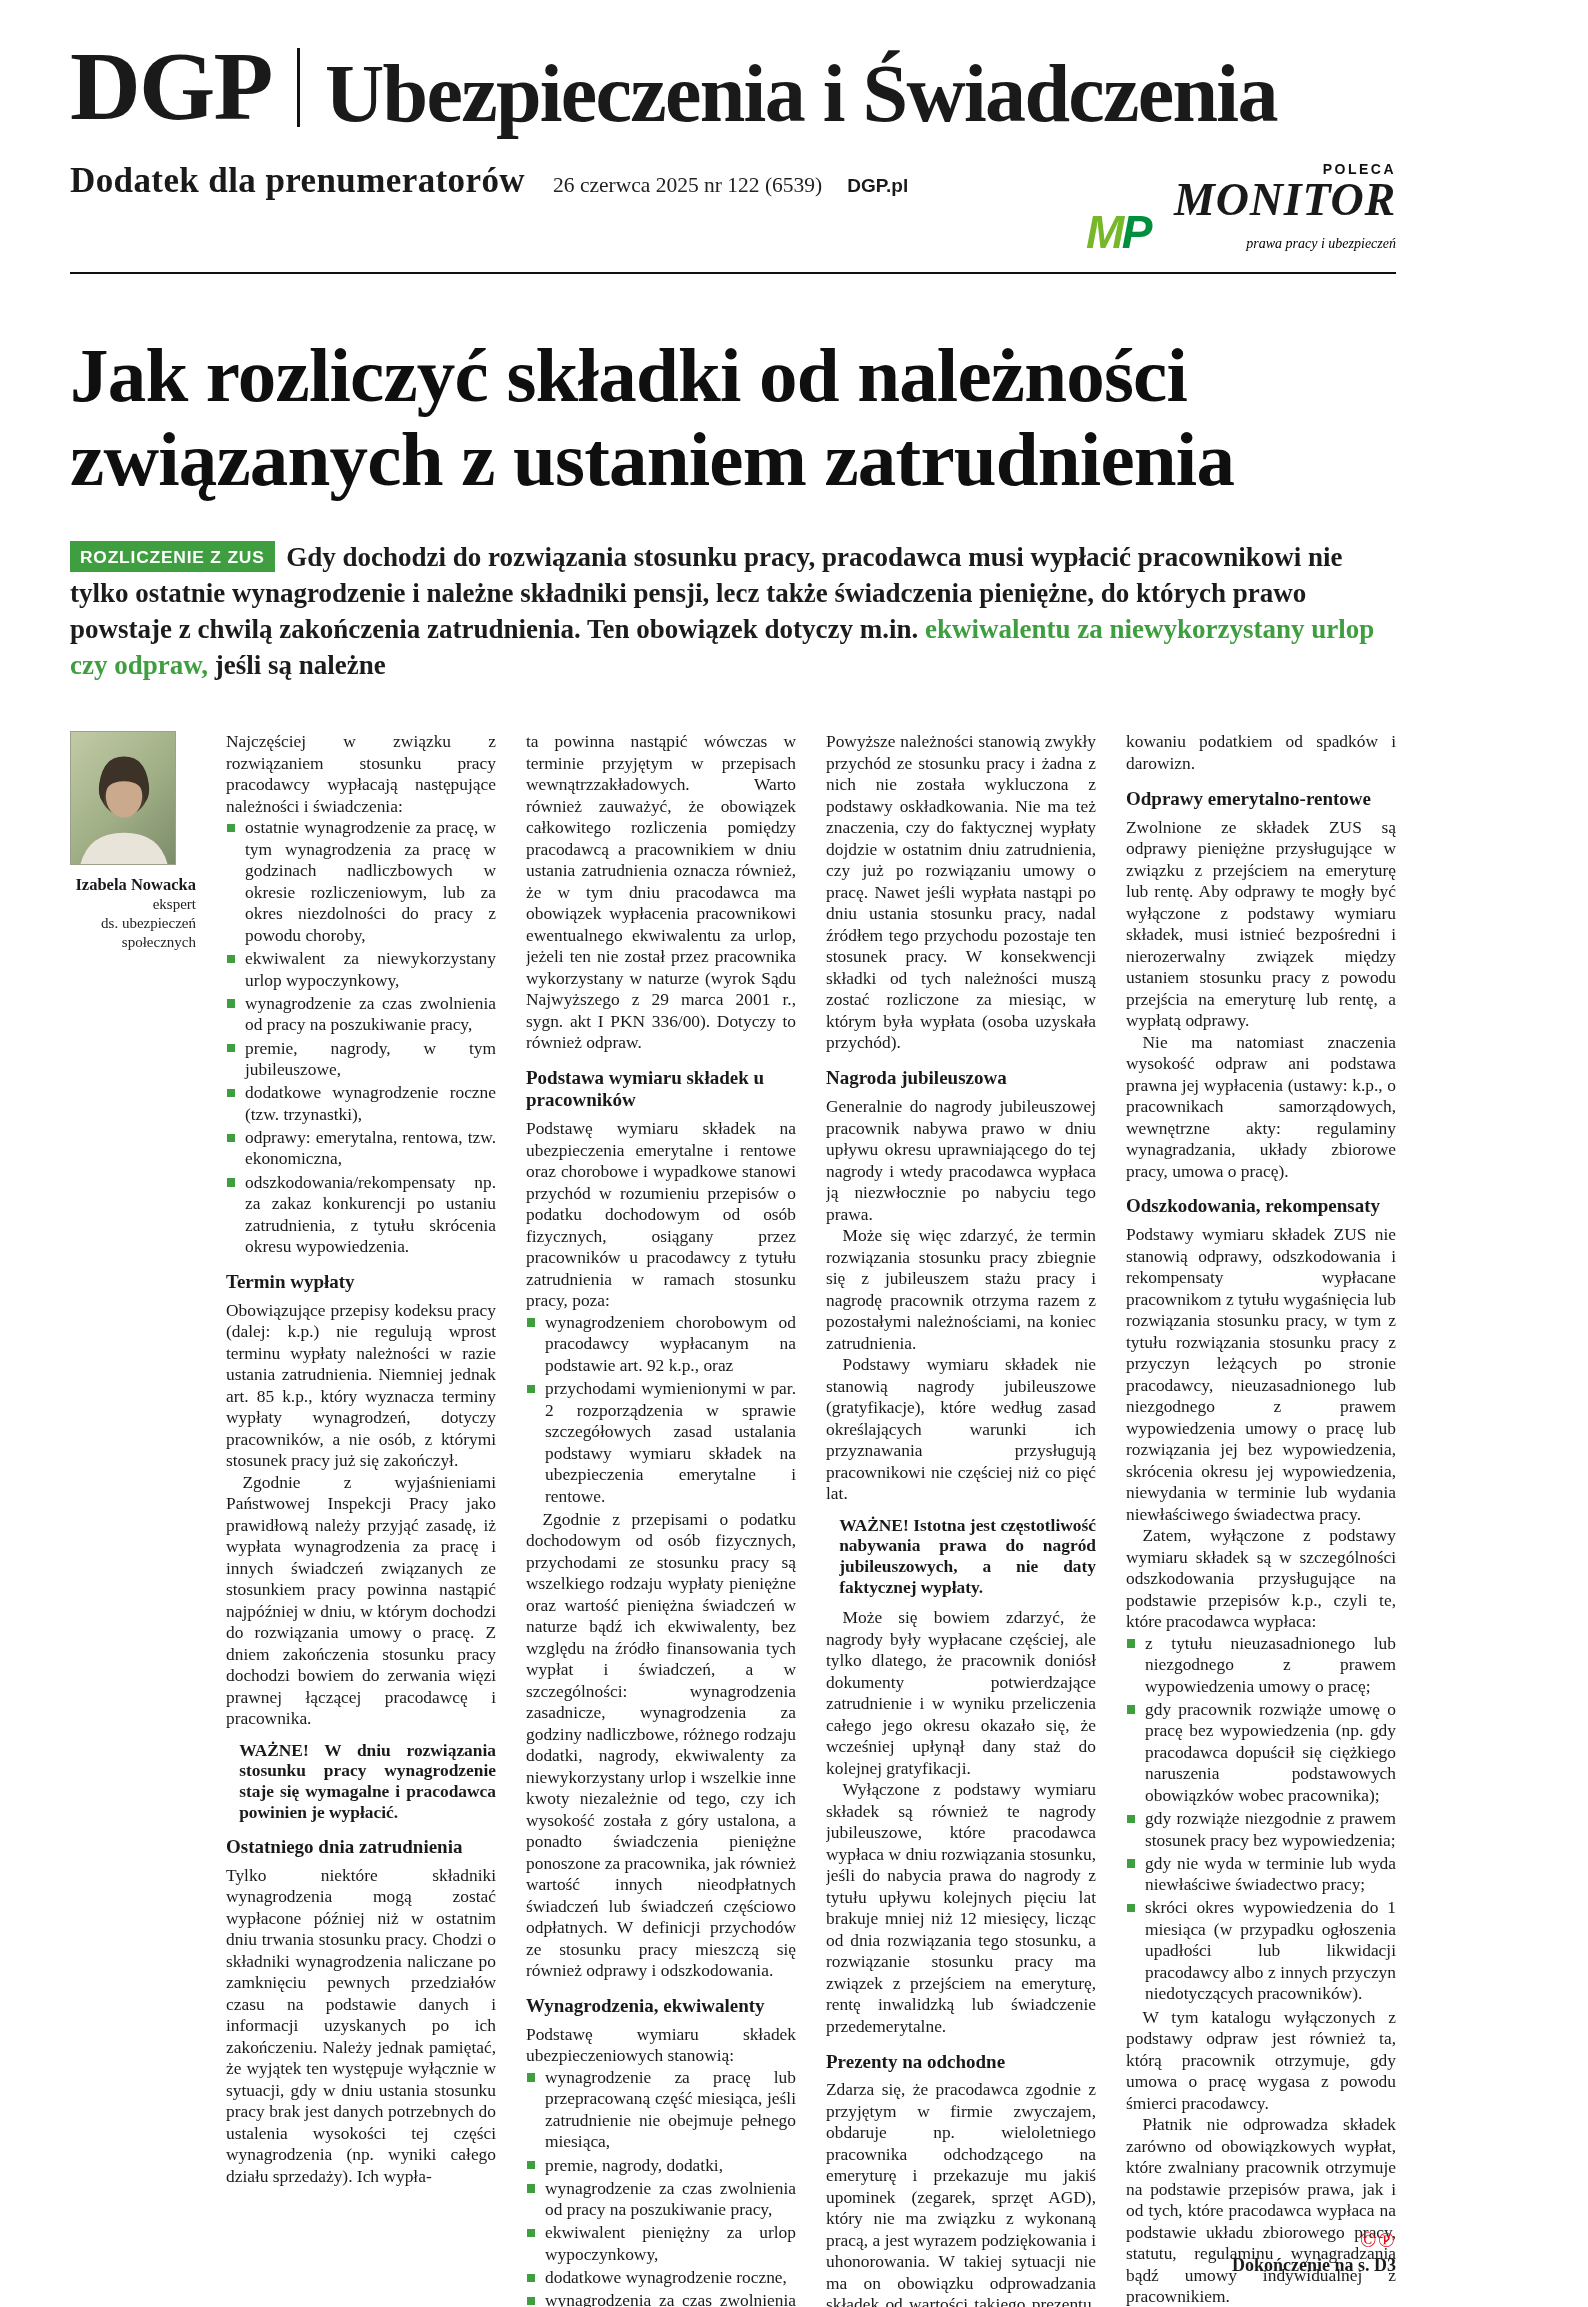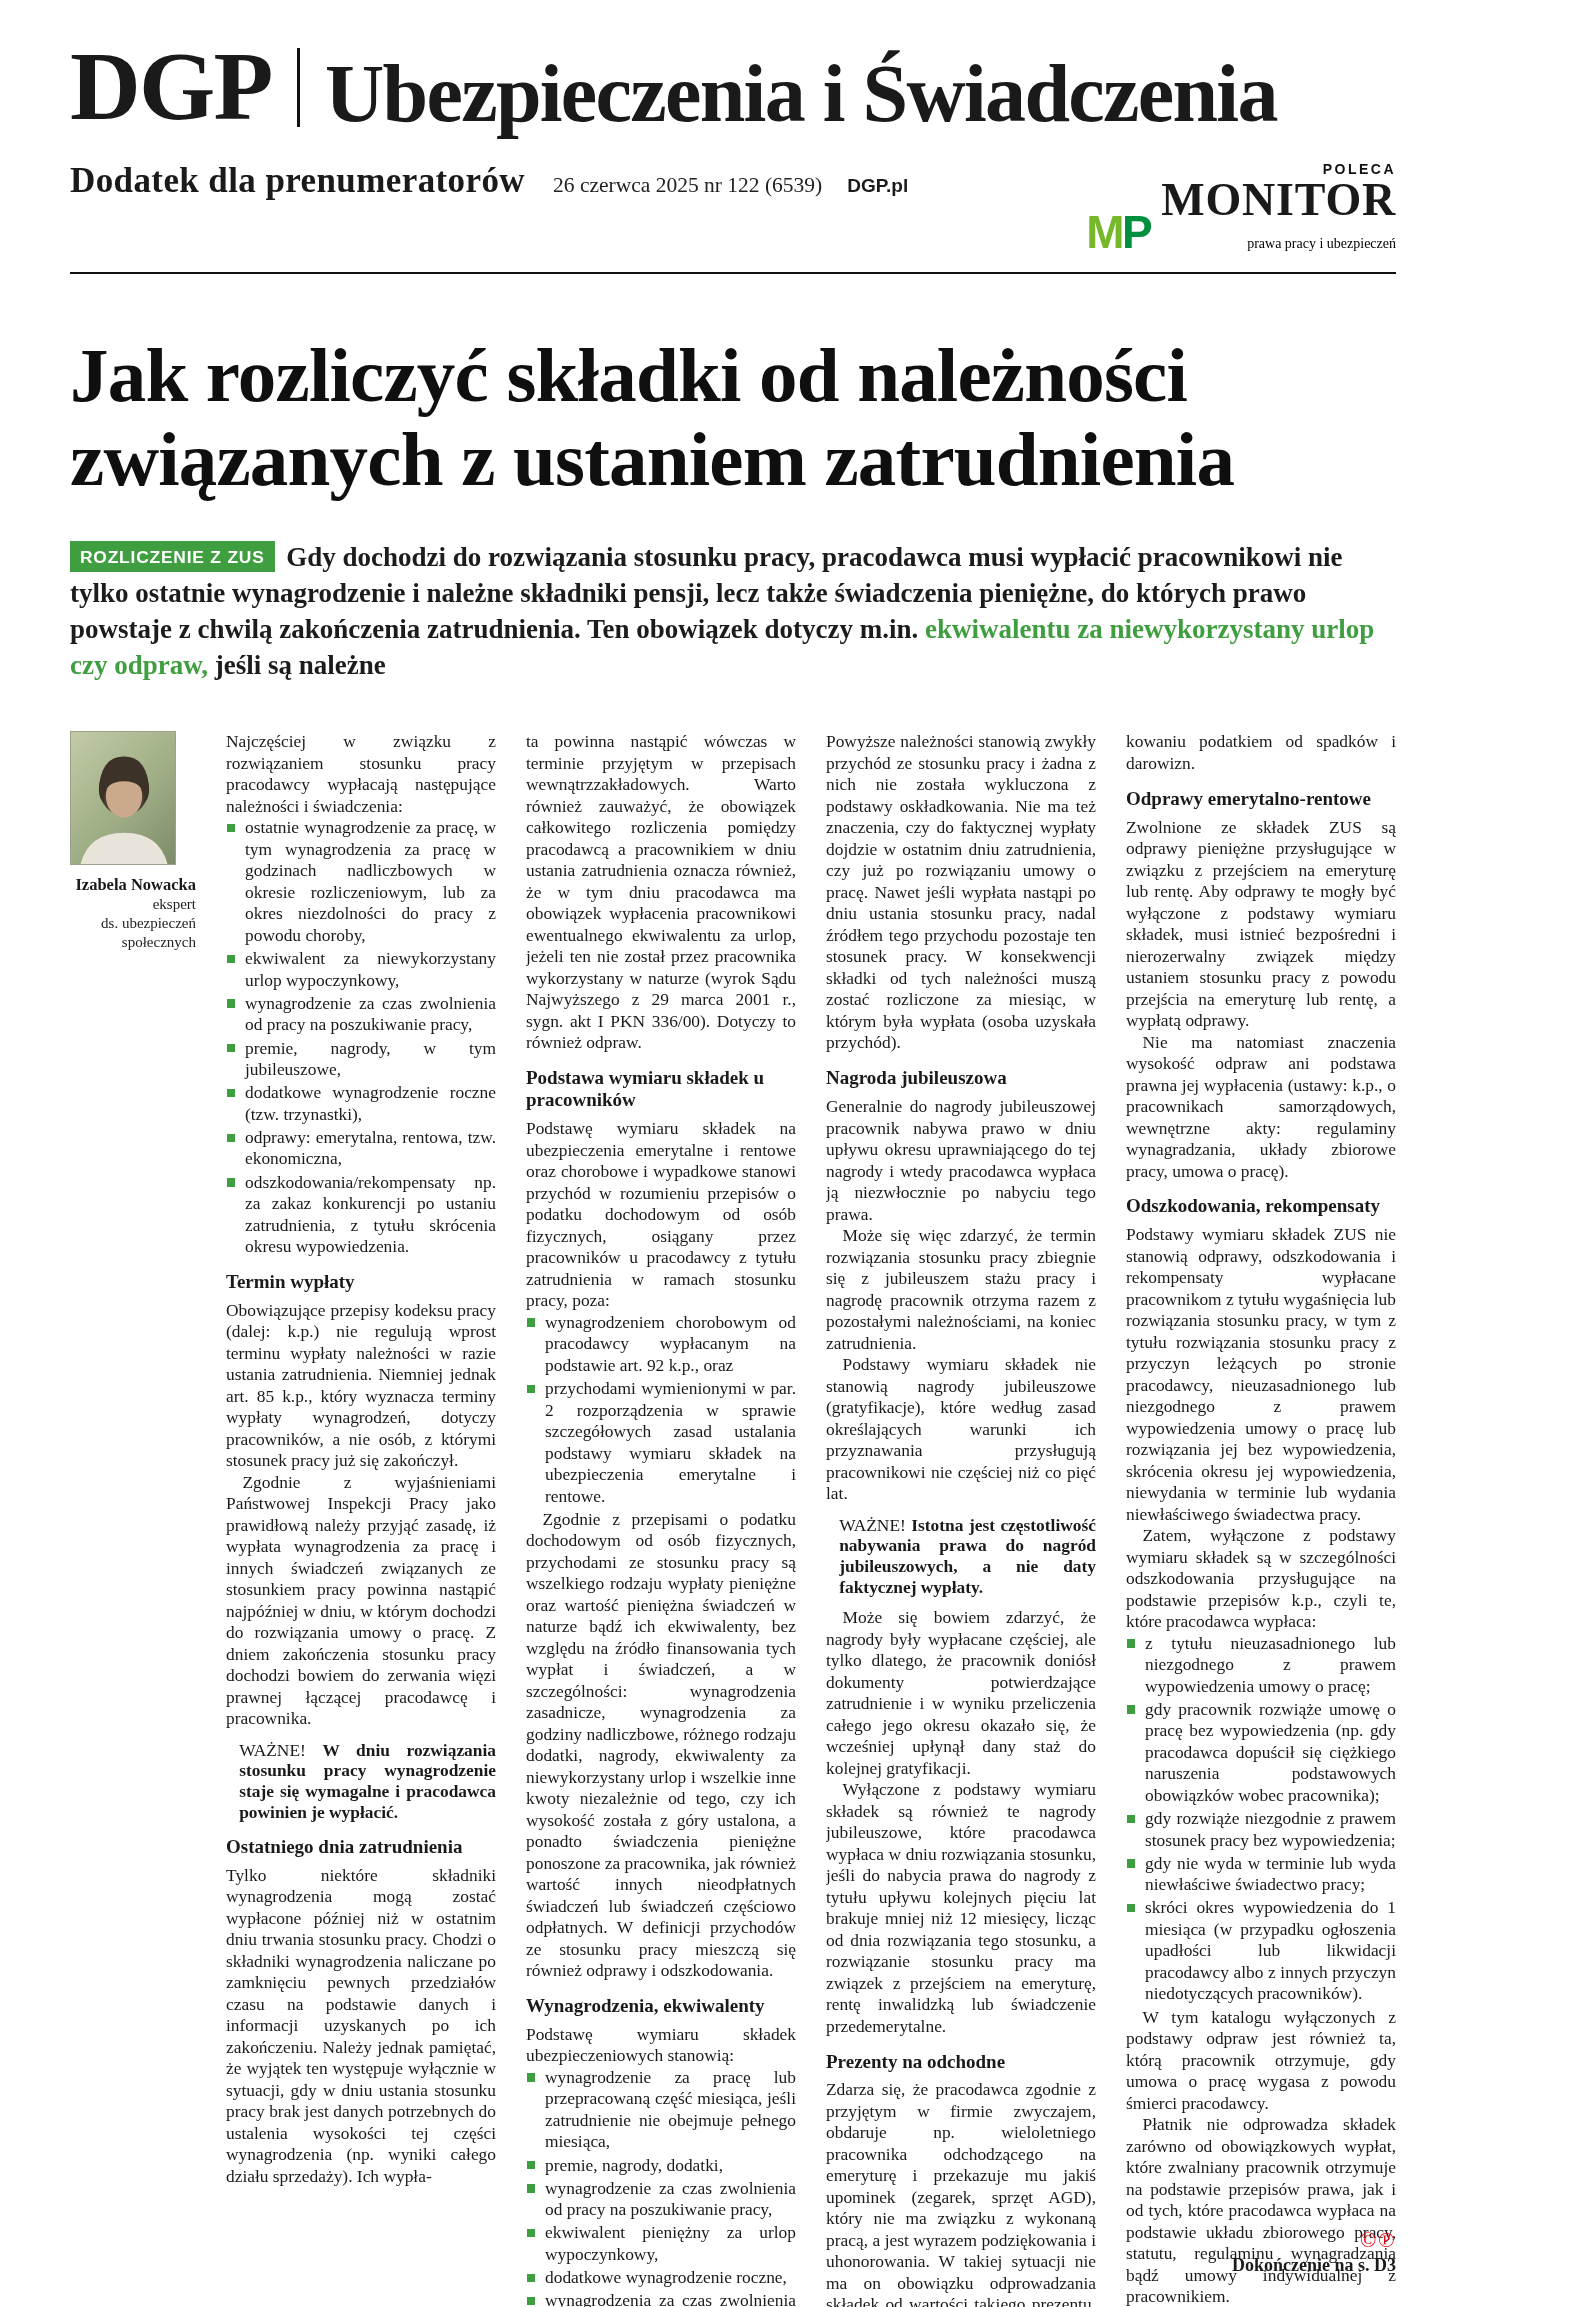--- a/index.html
+++ b/index.html
@@ -12,21 +12,21 @@
   .logo { font-size:98px; font-weight:700; letter-spacing:-1.7px; line-height:0.95; }
   .mast-sep { width:3.3px; height:79px; background:#111; margin-bottom:6.6px; }
   .mast-title { font-size:82px; font-weight:700; letter-spacing:-1.7px; line-height:0.95; white-space:nowrap; }
 
   .masthead-row2 { display:flex; align-items:baseline; margin-top:28px; }
   .edition { font-size:35px; font-weight:700; letter-spacing:0.4px; }
   .issue-date { font-size:21.5px; margin-left:28px; color:#222; }
   .site { font-size:19px; font-weight:700; margin-left:25px; font-family:"Liberation Sans",sans-serif; }
   .monitor-block { margin-left:auto; text-align:right; align-self:flex-end; }
   .poleca { font-size:14px; letter-spacing:2.5px; font-weight:600; font-family:"Liberation Sans",sans-serif; color:#111; margin-bottom:3.3px; }
-  .monitor-line { display:flex; align-items:flex-end; gap:11px; justify-content:flex-end; }
+  .monitor-line { display:flex; align-items:flex-end; gap:24px; justify-content:flex-end;font-style:italic; }
   .mp-logo { font-family:"Liberation Sans",sans-serif; font-weight:700; font-size:46px; line-height:0.85; letter-spacing:-2.5px; }
   .mp-m { color:#76b82a; } .mp-p { color:#008f3d; }
   .monitor-name { font-size:46px; font-weight:700; letter-spacing:0.8px; color:#1a1a1a; line-height:0.85; }
   .monitor-tagline { font-size:14px; color:#000000; margin-top:17px; }
   .head-rule { border:none; border-top:2.5px solid #111; margin-top:20px; }
 
   
   h1.headline { margin-top:60px; font-size:77px; line-height:1.08; font-weight:700; letter-spacing:-0.8px; color:#0f0f0f; max-width:1448px; }
   .lead { margin-top:38px; font-size:27px; line-height:1.34; font-weight:600; color:#1c1c1c; max-width:1407px; }
   .lead .tag { display:inline-block; background:#3f9e3f; color:#fff; font-family:"Liberation Sans",sans-serif; font-weight:700; font-size:17.4px; letter-spacing:0.8px; padding:4.1px 10px 3.3px; margin-right:11.6px; vertical-align:3.3px; }
@@ -40,21 +40,21 @@
   .author-name { font-weight:700; font-size:16.5px; margin-top:10px; line-height:1.2; }
   .author-role { font-size:15px; line-height:1.25; color:#222; }
 
   .col { flex:1; font-size:17.4px; line-height:21.5px; text-align:justify; hyphens:auto; overflow-wrap:break-word; overflow:hidden; }
   .col p { margin:0; text-indent:16.5px; }
   .col p:first-child, .col h3 + p { text-indent:0; }
   .col h3 { font-size:19px; line-height:22.3px; font-weight:700; margin:13.2px 0 6.6px; text-align:left; }
   .bullet { position:relative; padding-left:19px; margin:0 0 1.7px; }
   .bullet .sq { position:absolute; left:0.8px; top:6.6px; width:8.3px; height:8.3px; background:#3f9e3f; }
   p.important { font-weight:700; margin:10px 0 10px 13.2px; text-indent:0 !important; line-height:20.7px; }
-  p.important .imp-lead { font-weight:400;margin-top:44px; }
+  p.important .imp-lead { font-weight:700;margin-top:44px; }
 
   
   .page-footer { position:absolute; right:70px; bottom:31px; text-align:right; }
   .cp-icons { color:#e30613; font-size:21.5px; letter-spacing:1.7px; line-height:1; }
   .continuation { display:block; font-weight:700; font-size:18px; margin-top:3.3px; }
 </style>
 </head>
 <body>
 
 <div class="page">

